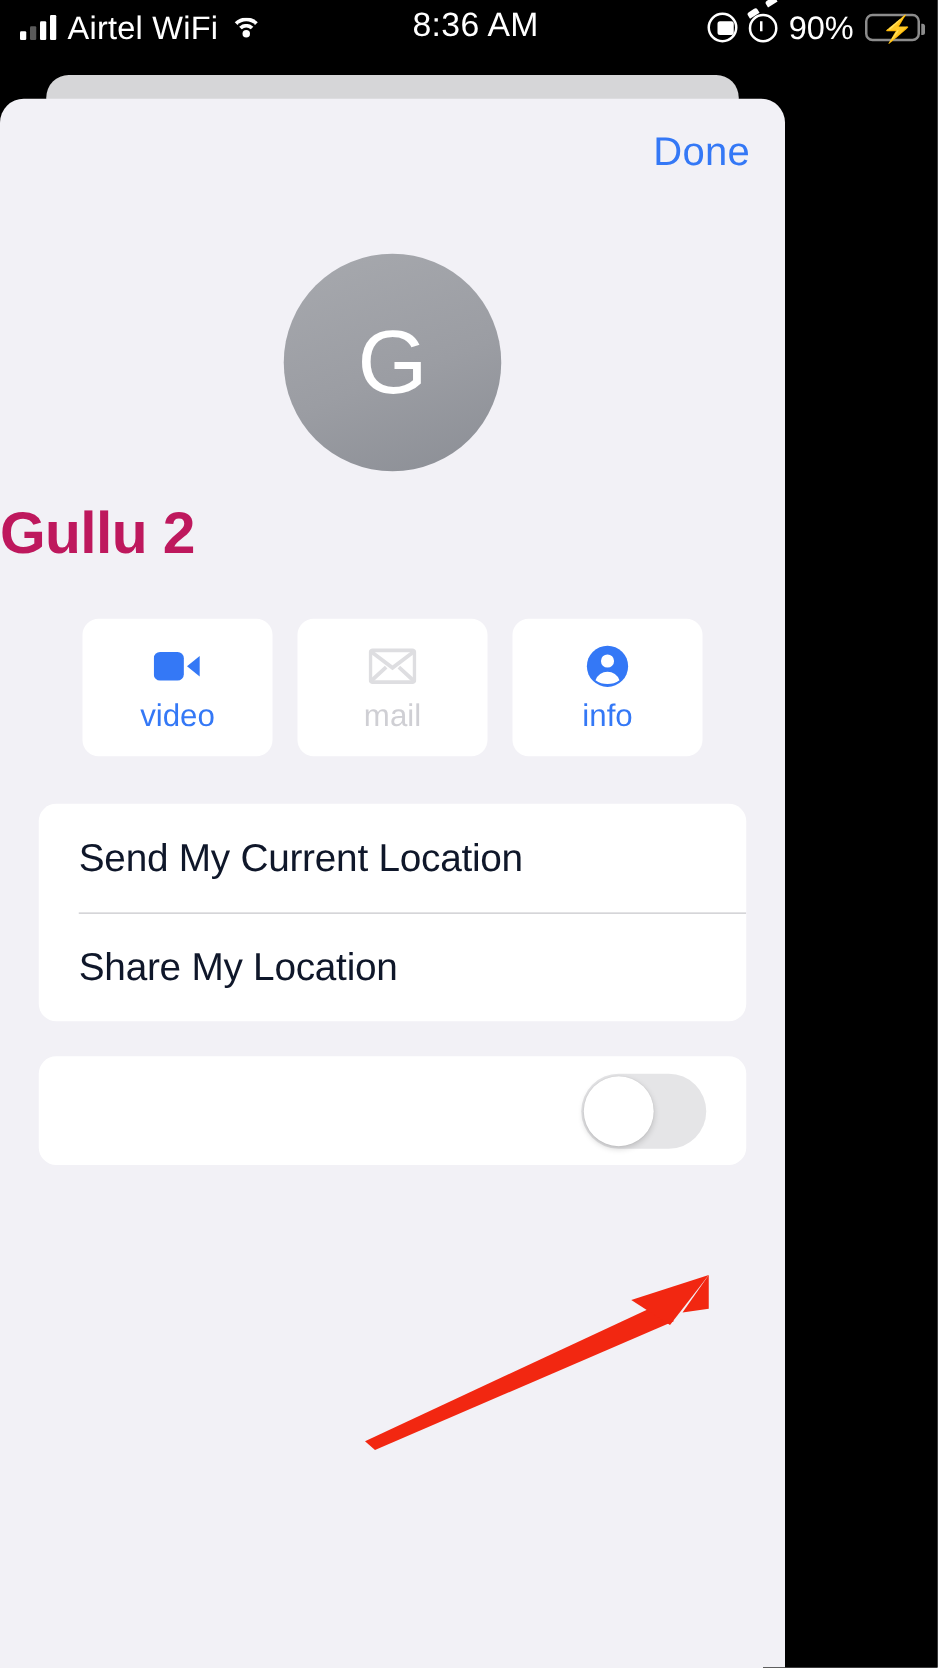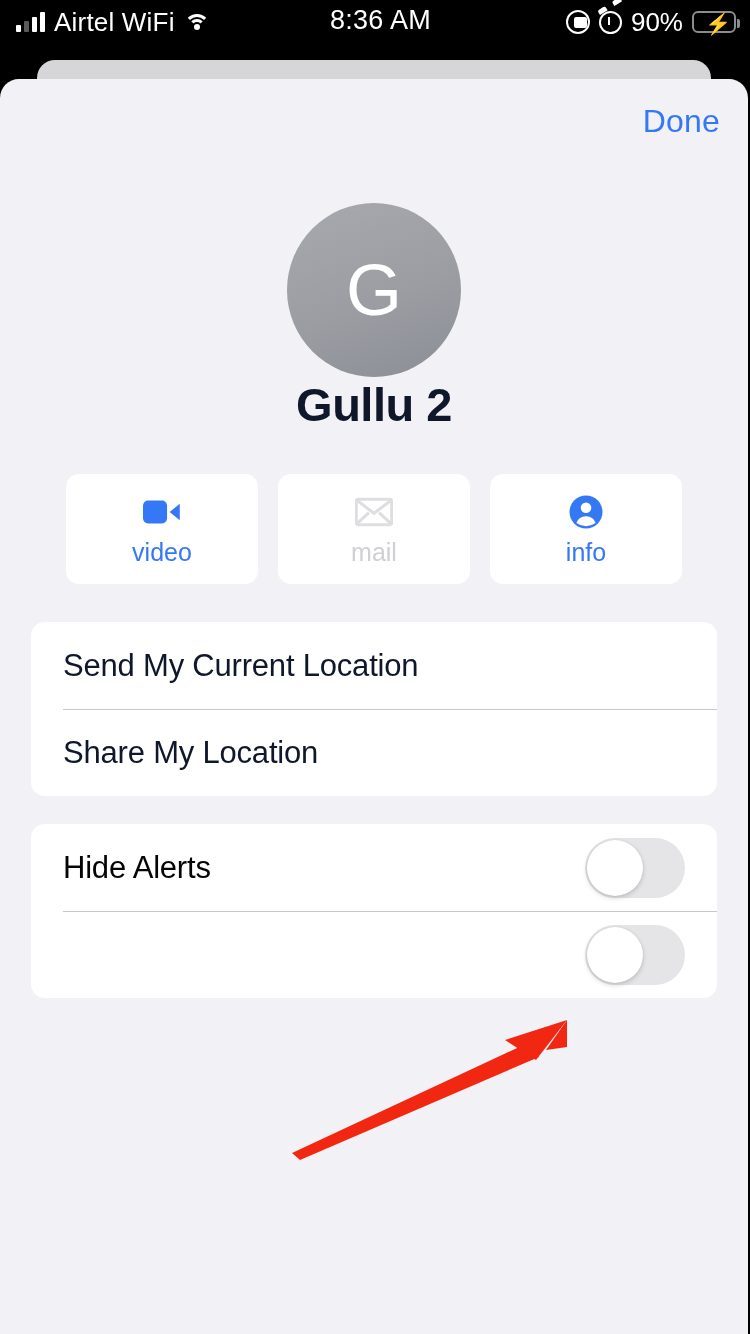--- a/index.html
+++ b/index.html
@@ -2,21 +2,21 @@
 <html><head>
 <meta charset="utf-8">
 <style>
   * { margin:0; padding:0; box-sizing:border-box; }
   html, body {
     width:750px; height:1334px;
     background:#000;
     font-family:"Liberation Sans", sans-serif;
     overflow:hidden;
   }
-  #screen { position:relative; width:748px; height:1334px; background:#000; }
+  #screen { position:relative; width:628px; height:1334px; background:#000; }
 
   
   .statusbar{
     position:absolute; top:0; left:0; width:750px; height:46px;
     color:#fff; z-index:40;
   }
   .sb-left{
     position:absolute; left:16px; top:4px;
     display:flex; align-items:center; gap:9px; height:36px;
   }
@@ -76,22 +76,22 @@
   }
 
   .avatar{
     width:174px; height:174px; border-radius:50%; margin:42px auto 0;
     background:linear-gradient(160deg,#a7a9ae 0%,#9b9da3 55%,#8b8e95 100%);
     display:flex; align-items:center; justify-content:center;
   }
   .avatar .mono{ color:#fff; font-size:72px; font-weight:400; line-height:1; }
 
   .contact-name{
-    text-align:center; margin-top:0;
-    font-size:47px; font-weight:bold; color:#0f172a; letter-spacing:-.5px;
+    text-align:left; margin-top:21px;
+    font-size:47px; font-weight:bold; color:#be185d; letter-spacing:-.5px;
   }
 
   
   .actions{ display:flex; gap:20px; padding:42px 66px 0; }
   .action{
     flex:1; height:110px; background:#fff; border-radius:13px;
     display:flex; flex-direction:column; align-items:center; justify-content:center;
     gap:9px; cursor:pointer; border:none; font-family:inherit;
   }
   .action.disabled{ cursor:default;text-align:center; }
@@ -213,26 +213,20 @@
       <div class="row">
         <span class="txt-blue">Send My Current Location</span>
       </div>
       <div class="row">
         <span class="txt-blue">Share My Location</span>
       </div>
     </div>
 
     <div class="card toggles">
       <div class="row">
-        <span class="txt-dark">Hide Alerts</span>
-        <span class="switch">
-            <span class="knob"></span>
-          </span>
-      </div>
-      <div class="row">
         <span class="switch">
             <span class="knob"></span>
           </span>
       </div>
     </div>
 
   </div>
 
   <svg class="annot" viewBox="0 0 750 1334">
     <polygon points="292,1153 530,1042 539,1057 300,1160" fill="#f22711"></polygon>

